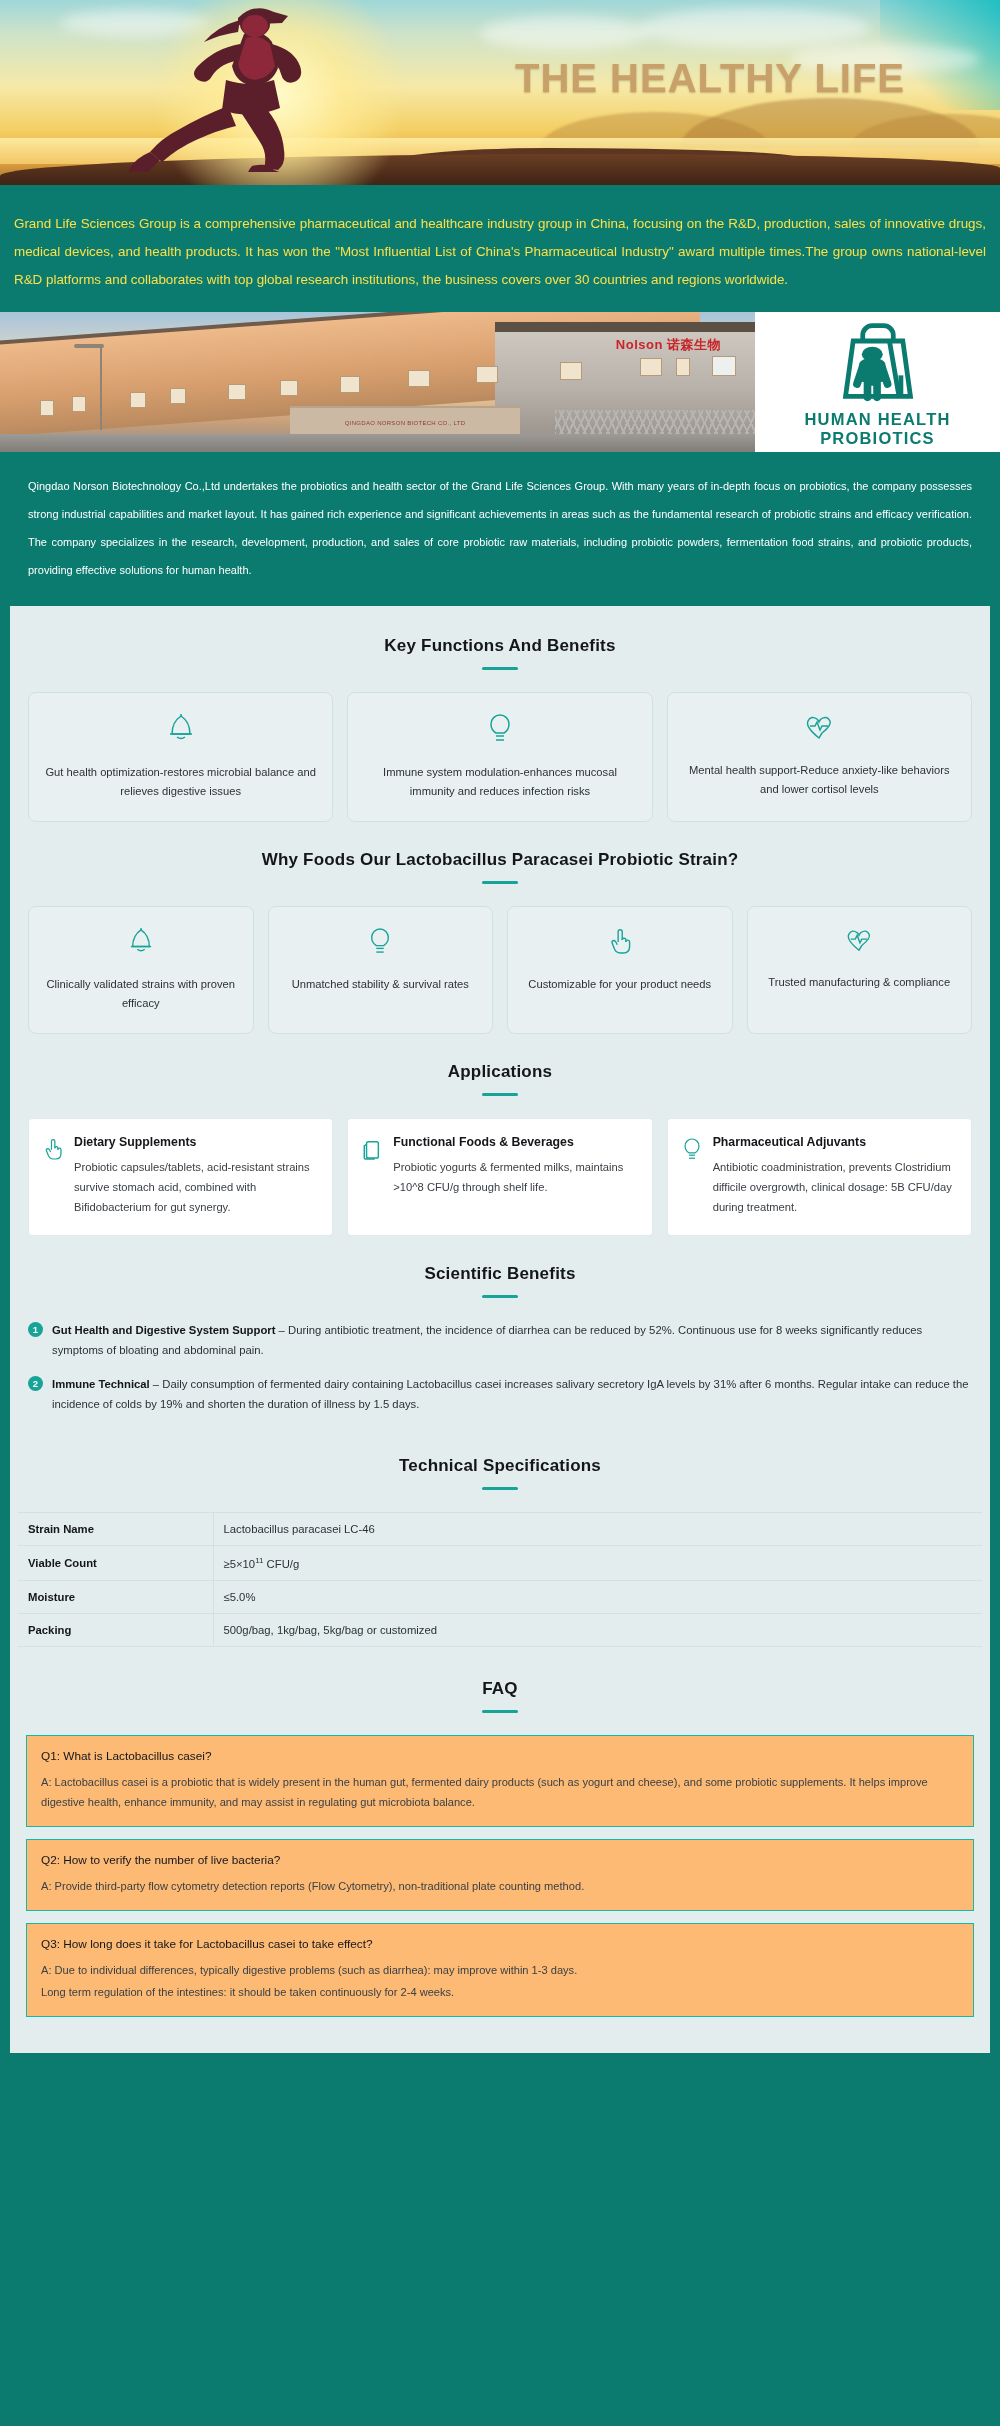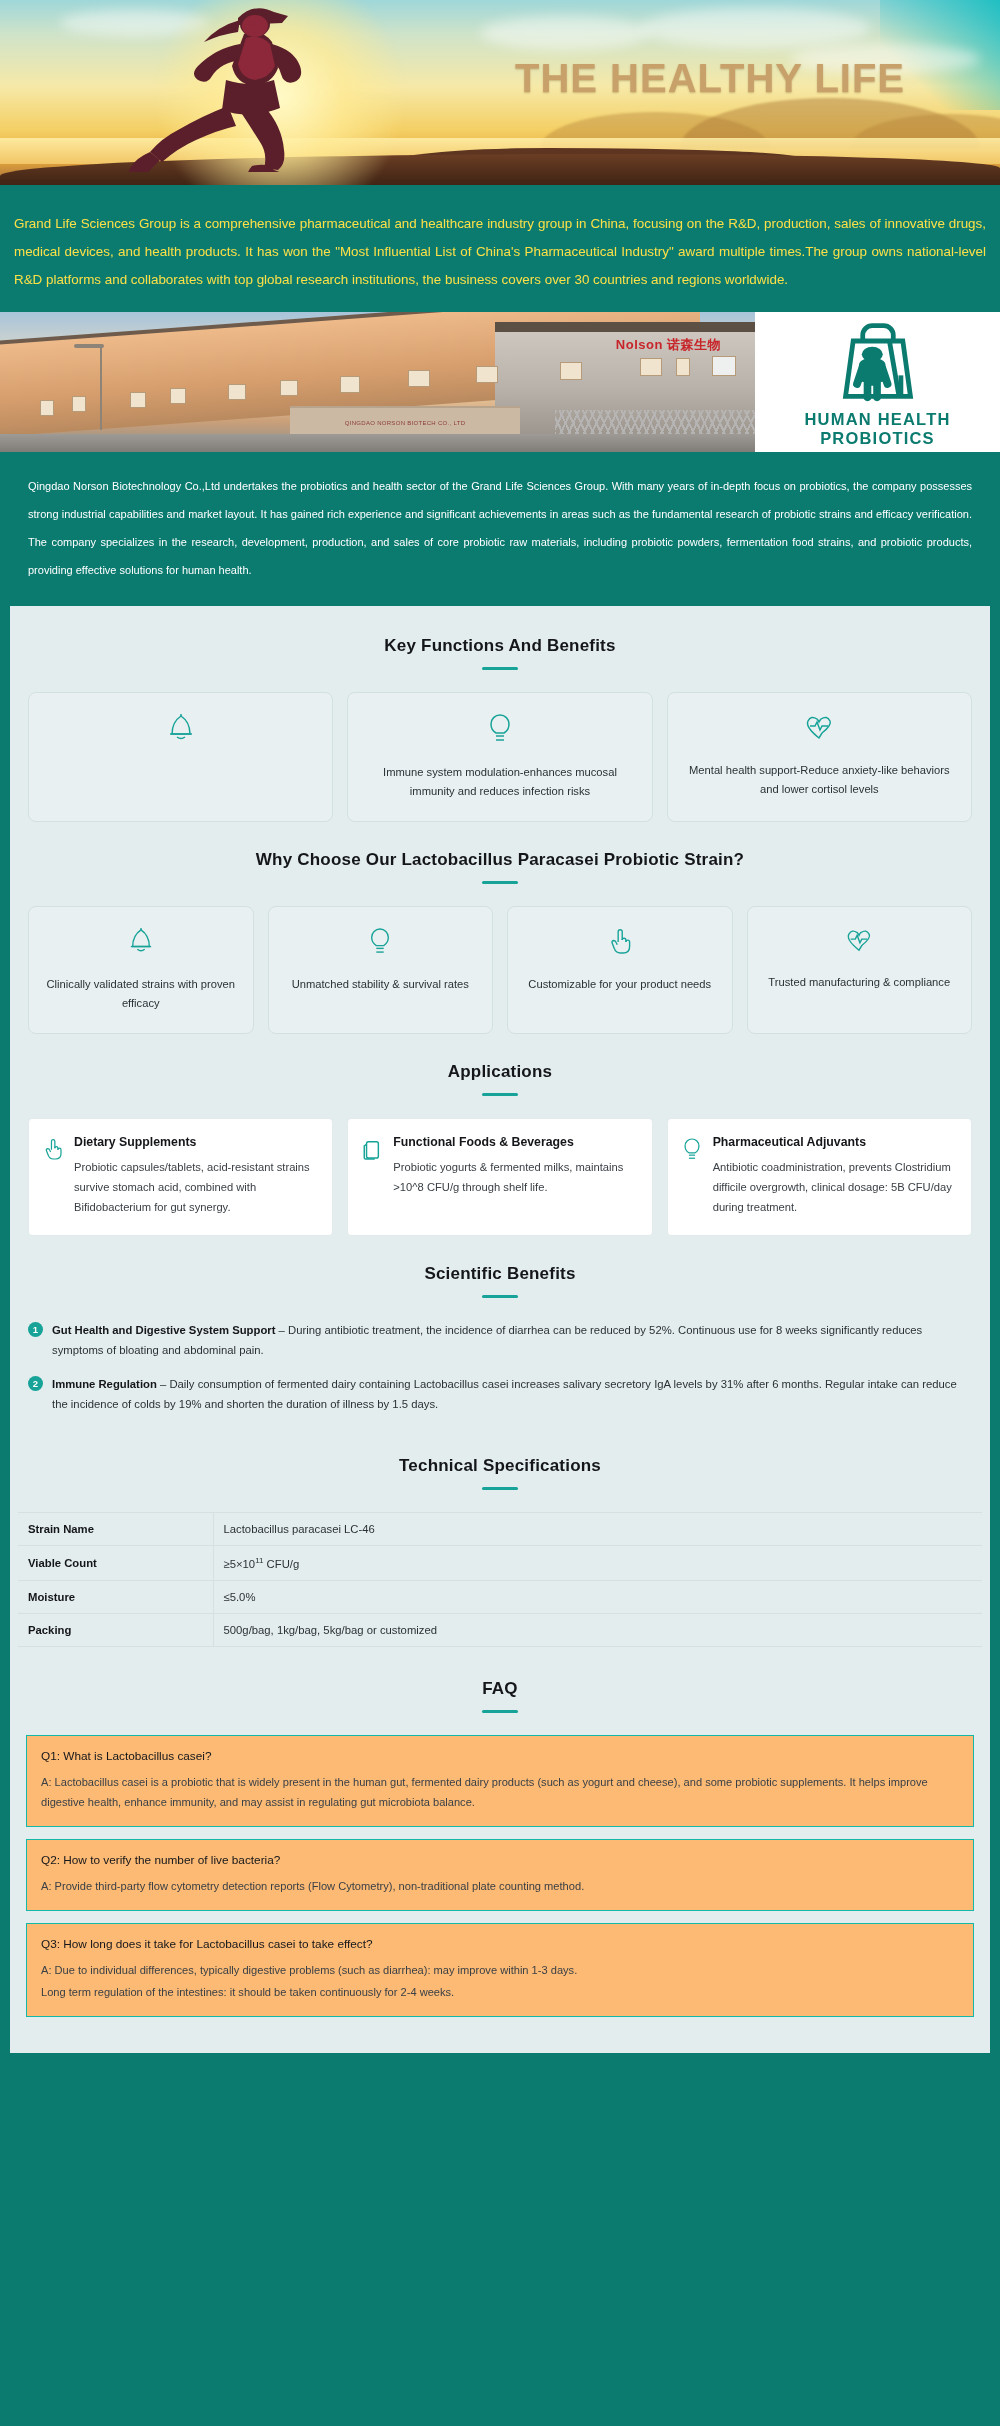--- a/index.html
+++ b/index.html
@@ -410,20 +410,21 @@
 
         <div class="feat-card">
           <span class="feat-icon">
             <svg width="26" height="30" viewBox="0 0 26 30" fill="none" stroke="#17a398" stroke-width="1.5">
               <path d="M13 3 v-2"></path>
                 <path d="M4 21 q0 -12 9 -18 q9 6 9 18 z"></path>
               <path d="M2 21 h22"></path>
                 <path d="M9 24 q4 3 8 0"></path>
             </svg>
           </span>
+          <span class="feat-text">Gut health optimization-restores microbial balance and relieves digestive issues</span>
         </div>
 
         <div class="feat-card">
           <span class="feat-icon">
             <svg width="26" height="30" viewBox="0 0 26 30" fill="none" stroke="#17a398" stroke-width="1.5">
               <path d="M13 2 a9 9 0 0 1 9 9 q0 6 -5 9 h-8 q-5 -3 -5 -9 a9 9 0 0 1 9 -9 z"></path>
               <path d="M9 23 h8"></path>
                 <path d="M9 27 h8"></path>
             </svg>
           </span>
@@ -437,21 +438,21 @@
               <path d="M6 13 h5 l2 -4 l3 8 l2 -4 h6"></path>
             </svg>
           </span>
           <span class="feat-text">Mental health support-Reduce anxiety-like behaviors and lower cortisol levels</span>
         </div>
 
       </div>
     </div>
 
     <div class="section">
-      <div class="sec-title">Why Choose Our Lactobacillus Paracasei Probiotic Strain?</div>
+      <div class="sec-title">Why Foods Our Lactobacillus Paracasei Probiotic Strain?</div>
       <div class="sec-rule"></div>
       <div class="card-row">
 
         <div class="feat-card">
           <span class="feat-icon">
             <svg width="24" height="28" viewBox="0 0 26 30" fill="none" stroke="#17a398" stroke-width="1.5">
               <path d="M13 3 v-2"></path>
                 <path d="M4 21 q0 -12 9 -18 q9 6 9 18 z"></path>
               <path d="M2 21 h22"></path>
                 <path d="M9 24 q4 3 8 0"></path>
@@ -552,21 +553,21 @@
         <div class="sb-item">
           <span class="sb-num">1</span>
           <span class="sb-body">
             <b>Gut Health and Digestive System Support</b><span> – During antibiotic treatment, the incidence of diarrhea can be reduced by 52%. Continuous use for 8 weeks significantly reduces symptoms of bloating and abdominal pain.</span>
           </span>
         </div>
 
         <div class="sb-item">
           <span class="sb-num">2</span>
           <span class="sb-body">
-            <b>Immune Regulation</b><span> – Daily consumption of fermented dairy containing Lactobacillus casei increases salivary secretory IgA levels by 31% after 6 months. Regular intake can reduce the incidence of colds by 19% and shorten the duration of illness by 1.5 days.</span>
+            <b>Immune Technical</b><span> – Daily consumption of fermented dairy containing Lactobacillus casei increases salivary secretory IgA levels by 31% after 6 months. Regular intake can reduce the incidence of colds by 19% and shorten the duration of illness by 1.5 days.</span>
           </span>
         </div>
 
       </div>
     </div>
 
     <div class="section">
       <div class="sec-title">Technical Specifications</div>
       <div class="sec-rule"></div>
       <table class="spec-table">

